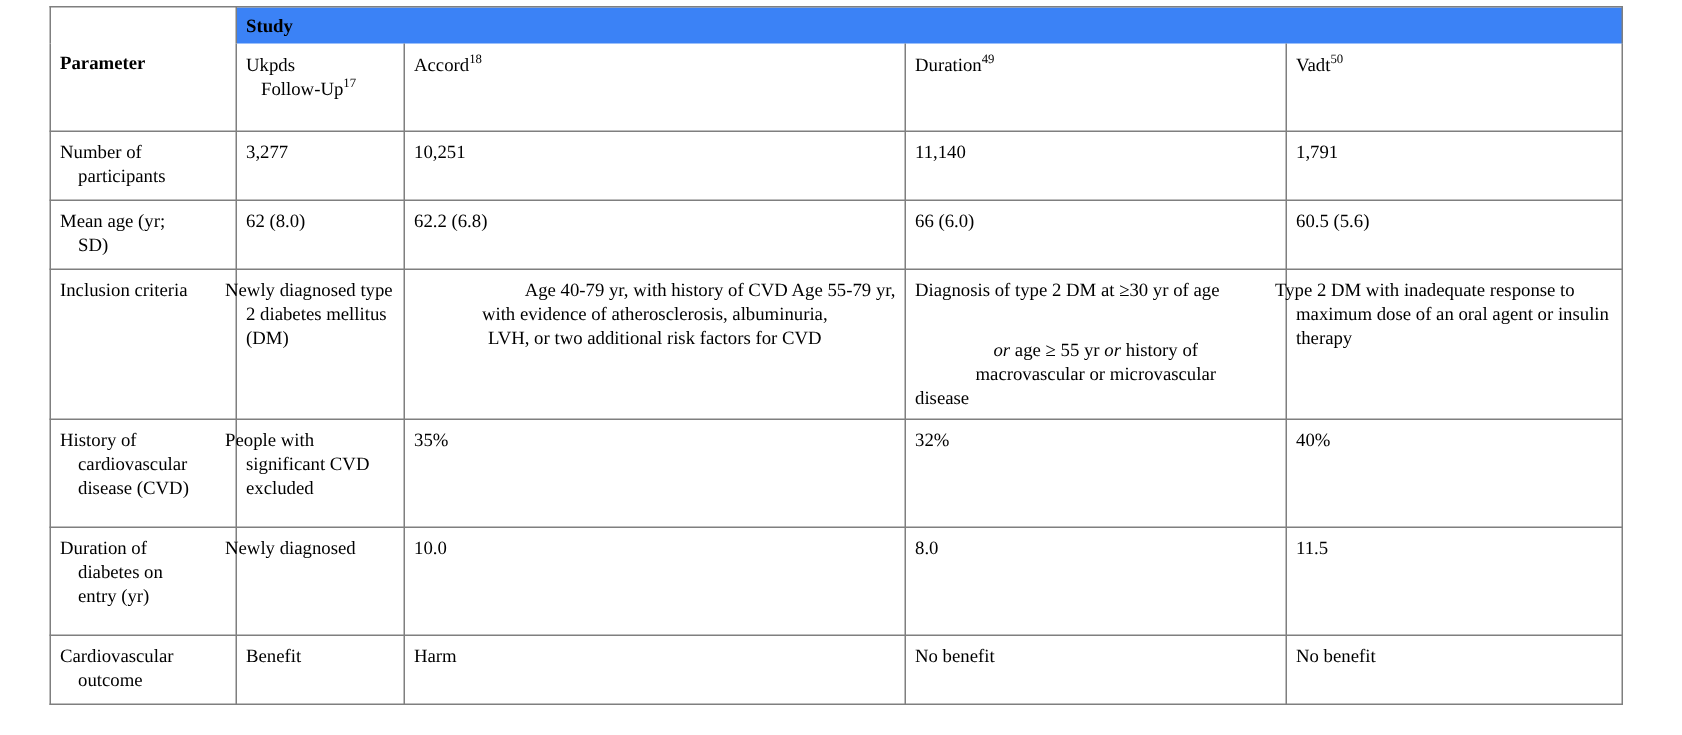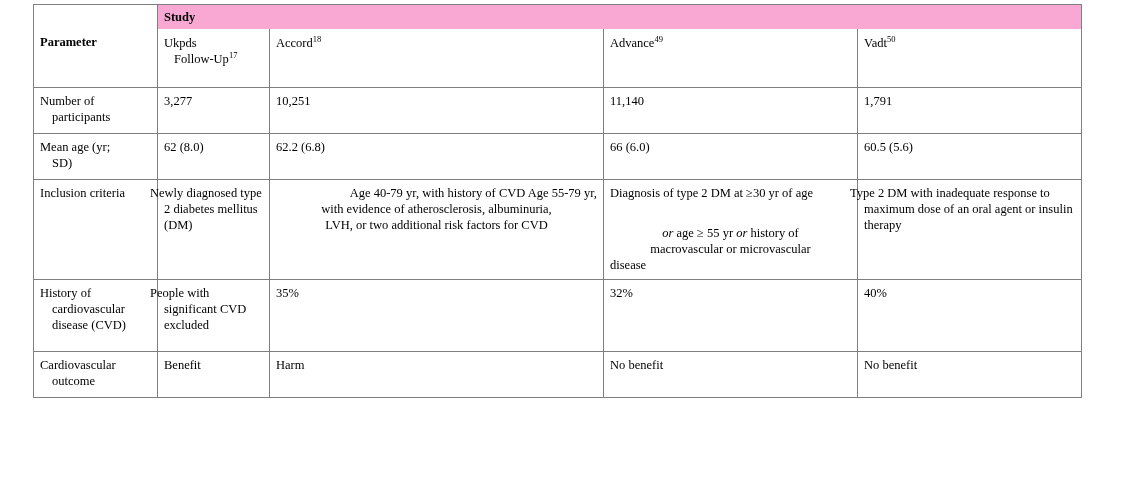--- a/index.html
+++ b/index.html
@@ -33,21 +33,21 @@
     line-height: 1.28;
   }
   
   col.c-param { width: 124px; }
   col.c-ukpds { width: 112px; }
   col.c-accord { width: 334px; }
   col.c-advance { width: 254px; }
   col.c-vadt { width: 224px; }
 
   .study-band {
-    background: #f9a8d4;
+    background: #3b82f6;
     border-bottom: none !important;
     font-weight: bold;
     padding-top: 4px !important;
     padding-bottom: 4px !important;
   }
   .study-band-first {
     background: #ffffff;
     border-bottom: none !important;
   }
   .param-head {
@@ -99,21 +99,21 @@
         <td class="study-band" colspan="4">Study</td>
       </tr>
 
       <tr>
         <td class="param-head">Parameter</td>
         <td class="col-head">
           <span>Ukpds</span>
           <span class="hang" style="display:block; padding-left:10px; text-indent:0;"><span>Follow-Up</span><sup>17</sup></span>
         </td>
         <td class="col-head"><span>Accord</span><sup>18</sup></td>
-        <td class="col-head"><span>Advance</span><sup>49</sup></td>
+        <td class="col-head"><span>Duration</span><sup>49</sup></td>
         <td class="col-head"><span>Vadt</span><sup>50</sup></td>
       </tr>
 
       <tr class="row-short">
         <td>
           <span class="nowrap-ind">Number of</span>
           <span class="nowrap-ind" style="padding-left:12px;">participants</span>
         </td>
         <td>3,277</td>
         <td>10,251</td>
@@ -154,20 +154,31 @@
           <span class="nowrap-ind">History of</span>
           <span class="nowrap-ind" style="padding-left:12px;">cardiovascular</span>
           <span class="nowrap-ind" style="padding-left:12px;">disease (CVD)</span>
         </td>
         <td class="hang">People with significant CVD excluded</td>
         <td>35%</td>
         <td>32%</td>
         <td>40%</td>
       </tr>
 
+      <tr class="row-med">
+        <td>
+          <span class="nowrap-ind">Duration of</span>
+          <span class="nowrap-ind" style="padding-left:12px;">diabetes on</span>
+          <span class="nowrap-ind" style="padding-left:12px;">entry (yr)</span>
+        </td>
+        <td class="hang">Newly diagnosed</td>
+        <td>10.0</td>
+        <td>8.0</td>
+        <td>11.5</td>
+      </tr>
 
       <tr class="row-short">
         <td>
           <span class="nowrap-ind">Cardiovascular</span>
           <span class="nowrap-ind" style="padding-left:12px;">outcome</span>
         </td>
         <td>Benefit</td>
         <td>Harm</td>
         <td>No benefit</td>
         <td>No benefit</td>

